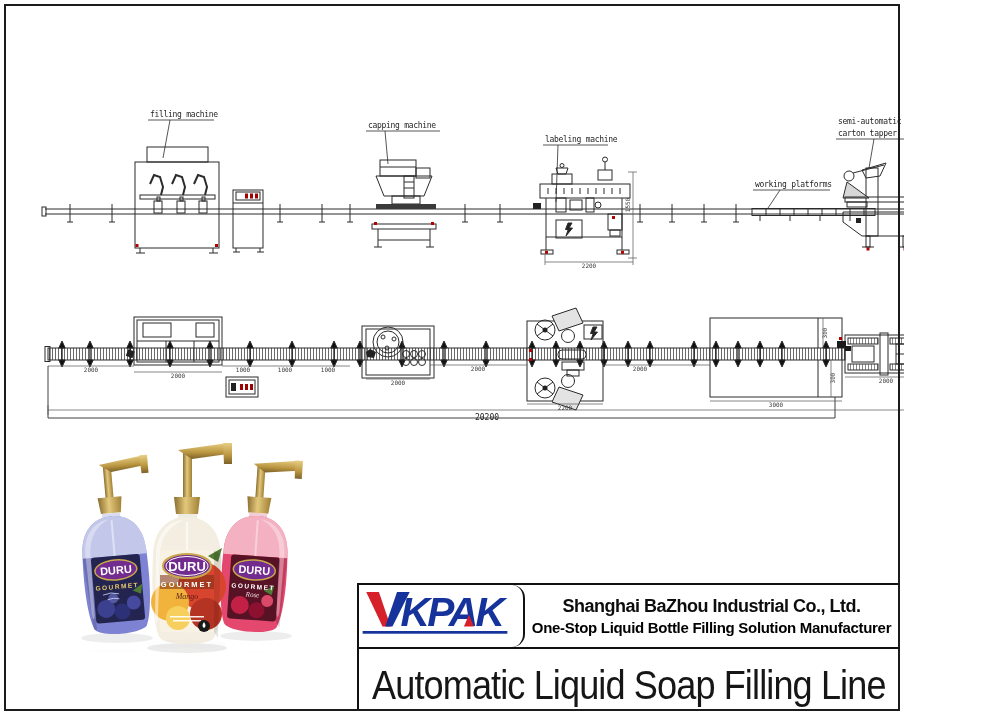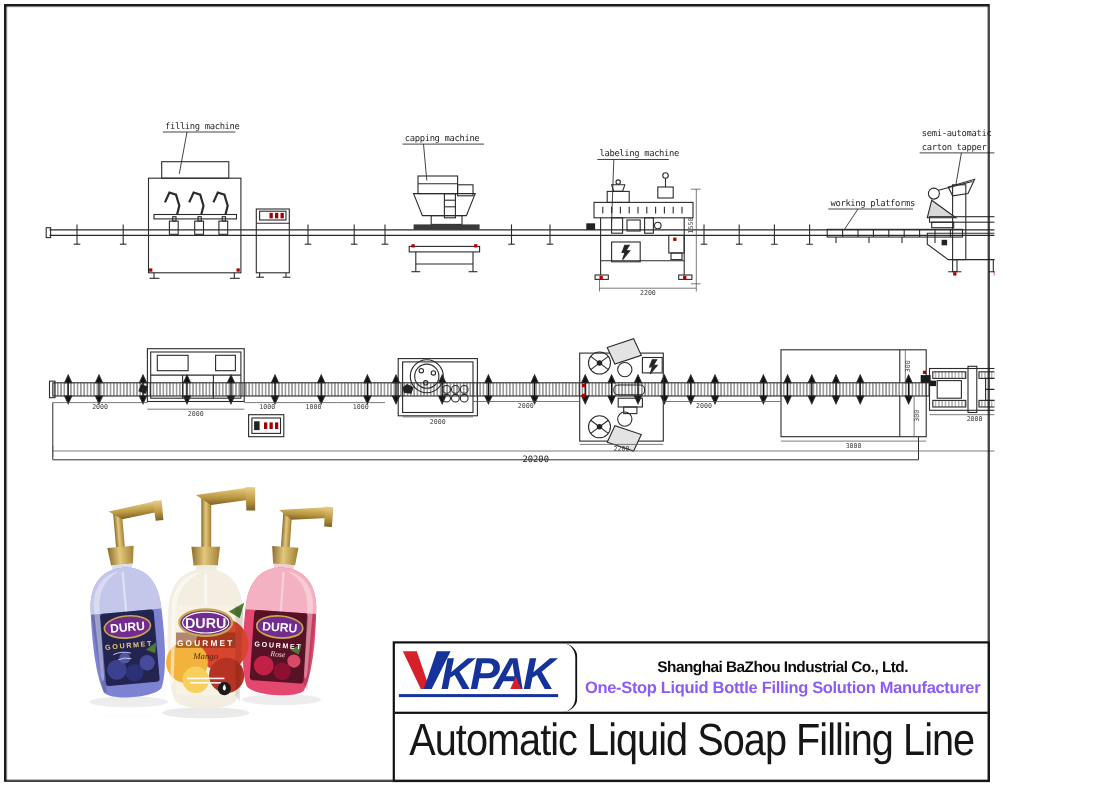--- a/index.html
+++ b/index.html
@@ -8,23 +8,23 @@
   .frame{position:absolute;left:4px;top:4px;right:4px;bottom:4px;border:2.5px solid #1c1c1c;pointer-events:none;}
   svg{position:absolute;left:0;top:0;}
   .cadlabel{font-family:"DejaVu Sans Mono",monospace;font-size:8px;fill:#1e1e1e;letter-spacing:-0.3px;}
   .dim{font-family:"DejaVu Sans Mono",monospace;font-size:6px;fill:#3a3a3a;}
   .dimbig{font-family:"DejaVu Sans Mono",monospace;font-size:8px;fill:#222;}
   .footer{position:absolute;left:357px;top:583px;right:4px;bottom:4px;border:2px solid #111;
           display:flex;flex-direction:column;background:#fff;}
   .row-top{display:flex;flex:1;border-bottom:2px solid #111;min-height:0;}
   .logo-cell{width:164px;border-right:2px solid #111;display:flex;align-items:center;justify-content:center;border-radius:13px;}
   .company-cell{flex:1;display:flex;flex-direction:column;align-items:center;justify-content:center;line-height:1.15;}
-  .company-name{font-size:14px;font-weight:bold;color:#0d0d0d;letter-spacing:-0.5px;white-space:nowrap;}
-  .company-tagline{font-size:15px;font-weight:bold;color:#8b5cf6;letter-spacing:-0.3px;margin-top:3px;white-space:nowrap;}
-  .row-title{height:60px;display:flex;align-items:flex-start;justify-content:center;}
+  .company-name{font-size:18px;font-weight:bold;color:#0d0d0d;letter-spacing:-0.5px;white-space:nowrap;}
+  .company-tagline{font-size:15px;font-weight:bold;color:#000000;letter-spacing:-0.3px;margin-top:3px;white-space:nowrap;}
+  .row-title{height:60px;display:flex;align-items:flex-end;justify-content:center;}
   .title-text{font-size:41px;color:#161616;letter-spacing:-1px;transform:scaleX(.88);white-space:nowrap;}
 </style>
 </head>
 <body>
 
 <div class="page">
 
 <svg width="1000" height="715" viewBox="0 0 1000 715">
   <defs>
     <pattern id="chain" patternUnits="userSpaceOnUse" width="3" height="12">

